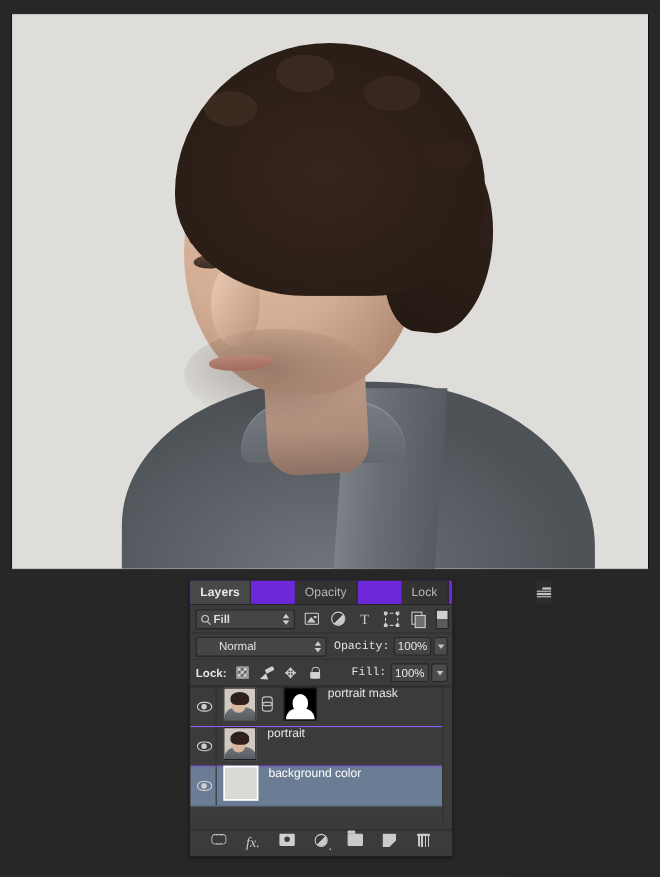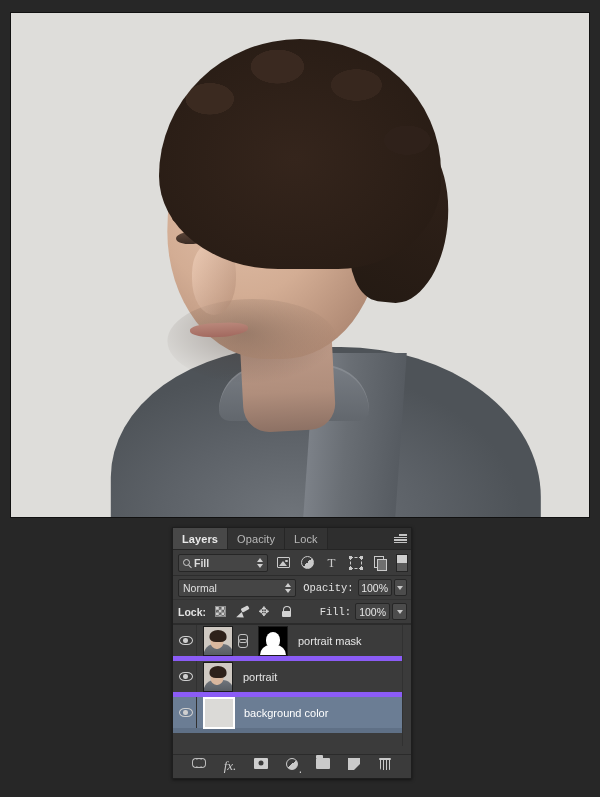--- a/index.html
+++ b/index.html
@@ -200,20 +200,21 @@
   }
 
   
   .tab-bar {
     position: relative;
     height: 22px;
     background: #6d28d9;
     display: flex;
     align-items: stretch;
     border-bottom: 1px solid #252525;
+    gap: 40px;
   }
   .tab {
     display: flex;
     align-items: center;
     padding: 0 9px;
     font-size: 11px;
     color: #b8b8b8;
     background: #333;
     border-right: 1px solid #262626;
     cursor: default;
@@ -343,21 +344,21 @@
     height: 24px;
     display: flex;
     align-items: center;
     padding: 0 4px 0 5px;
     background: #3b3b3b;
   }
   .blend-row { border-bottom: 1px solid #333; }
   .blend-select {
     width: 133px; height: 18px;
     background: #454545; border: 1px solid #262626; border-radius:2px;
-    display:flex; align-items:center; padding: 0 4px;
+    display:flex; align-items:center; padding: 0 20px;
     font-size: 10.5px; color:#e0e0e0; position:relative;
   }
   .label-txt { font-size: 10.5px; color: #e2e2e2; margin-left: 7px; font-family: Liberation Mono, monospace; }
   .val-box {
     height: 17px; min-width: 34px;
     background: #454545; border: 1px solid #262626; border-radius:2px;
     display:flex; align-items:center; justify-content:center;
     font-size: 10.5px; color: #e6e6e6; margin-left: 4px; padding: 0 3px;
   }
   .val-arrow {
@@ -416,22 +417,22 @@
   .layer-list {
     position: relative;
     height: 122px;
     background: #3b3b3b;
     border-top: 1px solid #2b2b2b;
     overflow: hidden;
   }
   .layer-row {
     height: 36px;
     display: flex;
-    align-items: center;
-    border-bottom: 5px solid #8b5cf6;
+    align-items: flex-start;
+    border-bottom: 1px solid #8b5cf6;
     padding-left: 2px;
   }
   .layer-row.selected { background: #6b7d94; border-bottom-color:#5f7086; }
 
   .eye-cell {
     width: 22px; display:flex; align-items:center; justify-content:center;
     border-right: 1px solid #313131; height: 100%;
   }
   .eye {
     width: 14px; height: 9px;

